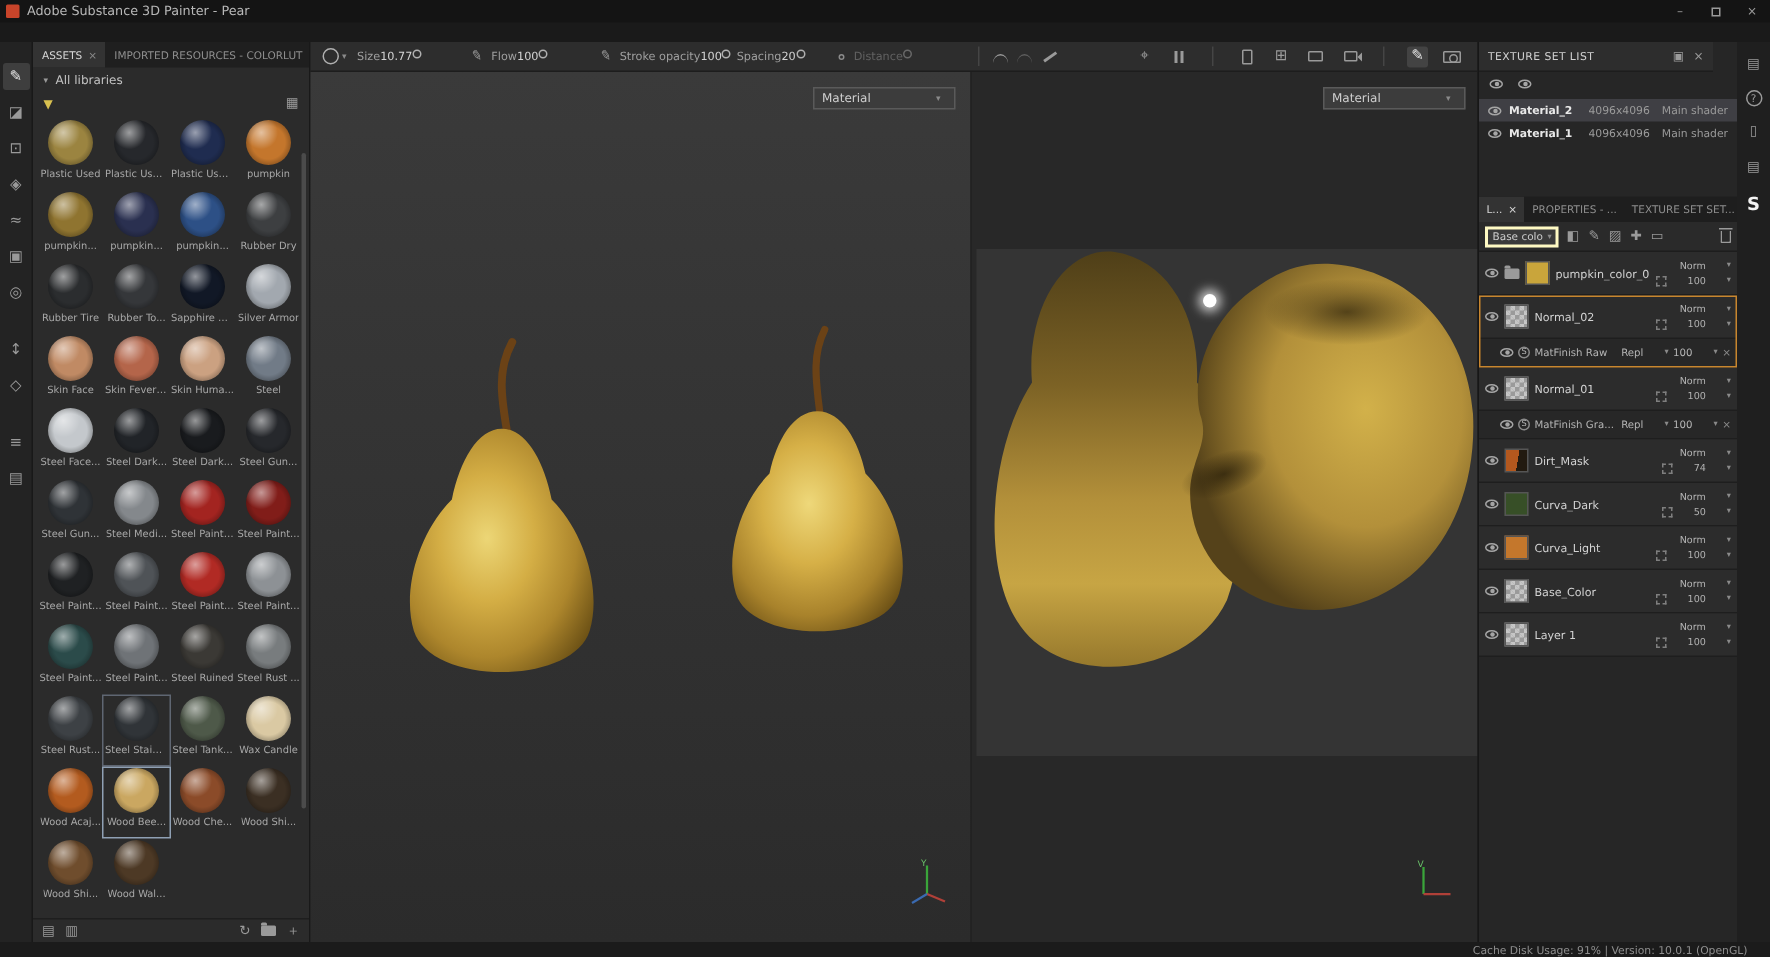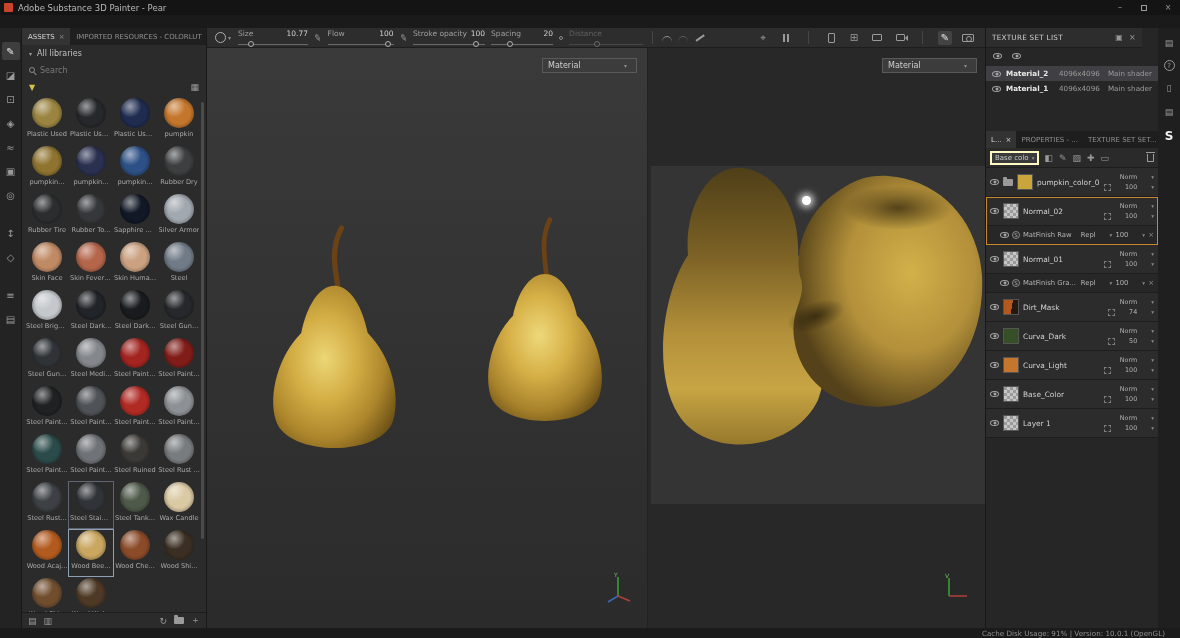--- a/index.html
+++ b/index.html
@@ -15,21 +15,21 @@
   .max-box{width:6px;height:6px;border:1px solid #9a9a9a}
 
   
   .menubar{position:absolute;left:0;top:15px;width:1180px;height:13px;background:#242424;display:flex;align-items:center;font-size:8.5px;color:#bdbdbd;border-bottom:1px solid #1b1b1b}
   .menu-item{padding:0 7px;cursor:default}
 
   
   .toolbar{position:absolute;left:207px;top:28px;width:778px;height:20px;background:#2d2d2d;border-bottom:1px solid #1d1d1d;display:flex;align-items:center;font-size:7.5px}
   .brush-preview{width:11px;height:11px;border:1px solid #b0b0b0;border-radius:50%;margin:0 2px 0 8px}
   .dd-arrow{color:#8a8a8a;font-size:6px;margin-right:4px}
-  .slider-group{display:flex;flex-direction:column;gap:3px;margin:0 3px}
+  .slider-group{display:flex;flex-direction:row;gap:3px;margin:0 3px}
   .slider-top{display:flex;justify-content:space-between;color:#9f9f9f}
   .s-value{color:#d2d2d2}
   .slider-track{position:relative;height:6px}
   .slider-track::before{content:'';position:absolute;left:0;right:0;top:3px;height:1px;background:#6a6a6a}
   .knob{position:absolute;top:0;width:6px;height:6px;border:1px solid #b0b0b0;border-radius:50%;background:#2d2d2d;margin-left:-3px}
   .slider-group.disabled{opacity:.45}
   .pressure-icon{color:#9a9a9a;font-size:9px;margin:0 3px;transform:rotate(10deg)}
   .dot-icon{width:4px;height:4px;border:1px solid #8a8a8a;border-radius:50%;margin:0 3px}
   .vsep{width:1px;height:13px;background:#454545;margin:0 6px}
   .arc-icon{width:10px;height:6px;border-top:1.5px solid #9a9a9a;border-radius:50% 50% 0 0/100% 100% 0 0;margin:0 3px;align-self:flex-end;margin-bottom:5px}
@@ -183,24 +183,20 @@
         <span class="close">×</span>
       </span>
       <span class="ptab">
         <span>IMPORTED RESOURCES - COLORLUT</span>
       </span>
     </div>
     <div class="lib-row">
       <span class="chev">▾</span>
       <span>All libraries</span>
     </div>
-    <div class="search-row">
-      <span class="mag"></span>
-      <input class="search-input" placeholder="Search" style="">
-    </div>
     <div class="filter-row">
       <span class="funnel">▼</span>
       <span class="grid-view-icon">▦</span>
     </div>
     <div class="mat-scroll">
       <div class="mat-grid" id="mat-grid">
           <div class="mat">
             <div class="sphere" style="background-color: rgb(155, 132, 64);"></div>
             <div class="mat-label">Plastic Used</div>
           </div>
@@ -259,21 +255,21 @@
           <div class="mat">
             <div class="sphere" style="background-color: rgb(203, 161, 129);"></div>
             <div class="mat-label">Skin Huma...</div>
           </div>
           <div class="mat">
             <div class="sphere" style="background-color: rgb(113, 123, 135);"></div>
             <div class="mat-label">Steel</div>
           </div>
           <div class="mat">
             <div class="sphere" style="background-color: rgb(196, 200, 204);"></div>
-            <div class="mat-label">Steel Brigh...</div>
+            <div class="mat-label">Steel Face...</div>
           </div>
           <div class="mat">
             <div class="sphere" style="background-color: rgb(33, 36, 40);"></div>
             <div class="mat-label">Steel Dark...</div>
           </div>
           <div class="mat">
             <div class="sphere" style="background-color: rgb(25, 27, 30);"></div>
             <div class="mat-label">Steel Dark...</div>
           </div>
           <div class="mat">

